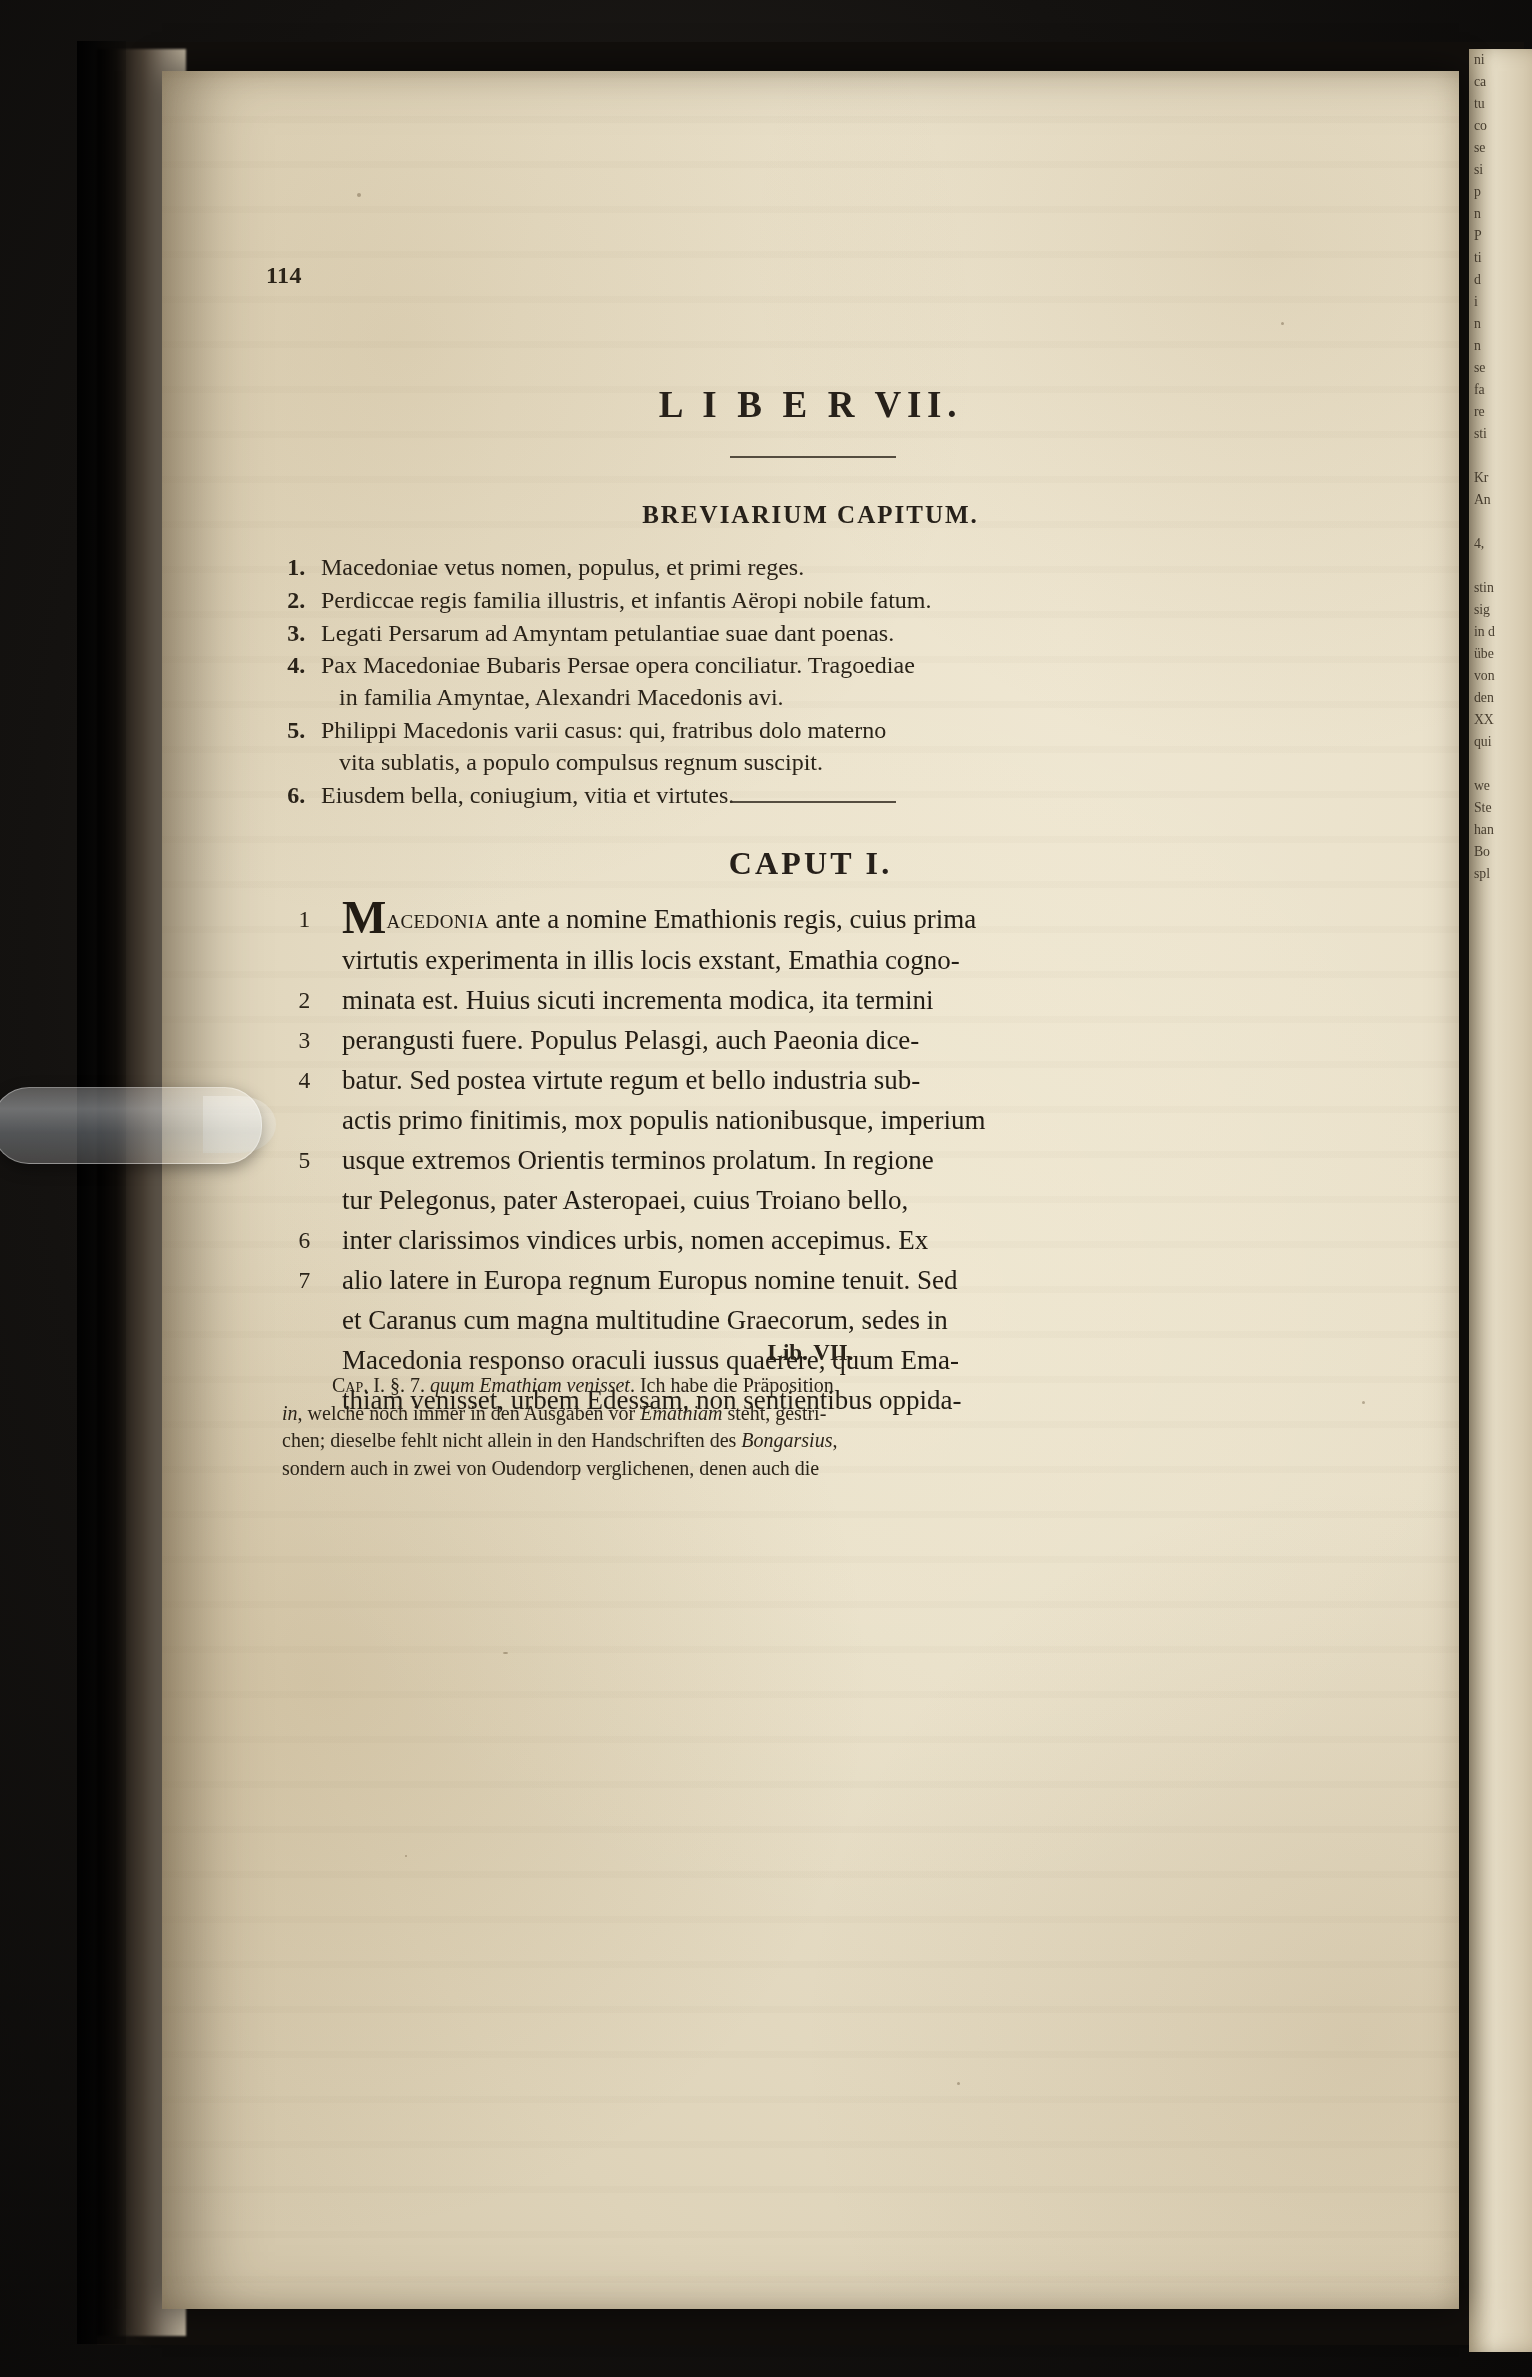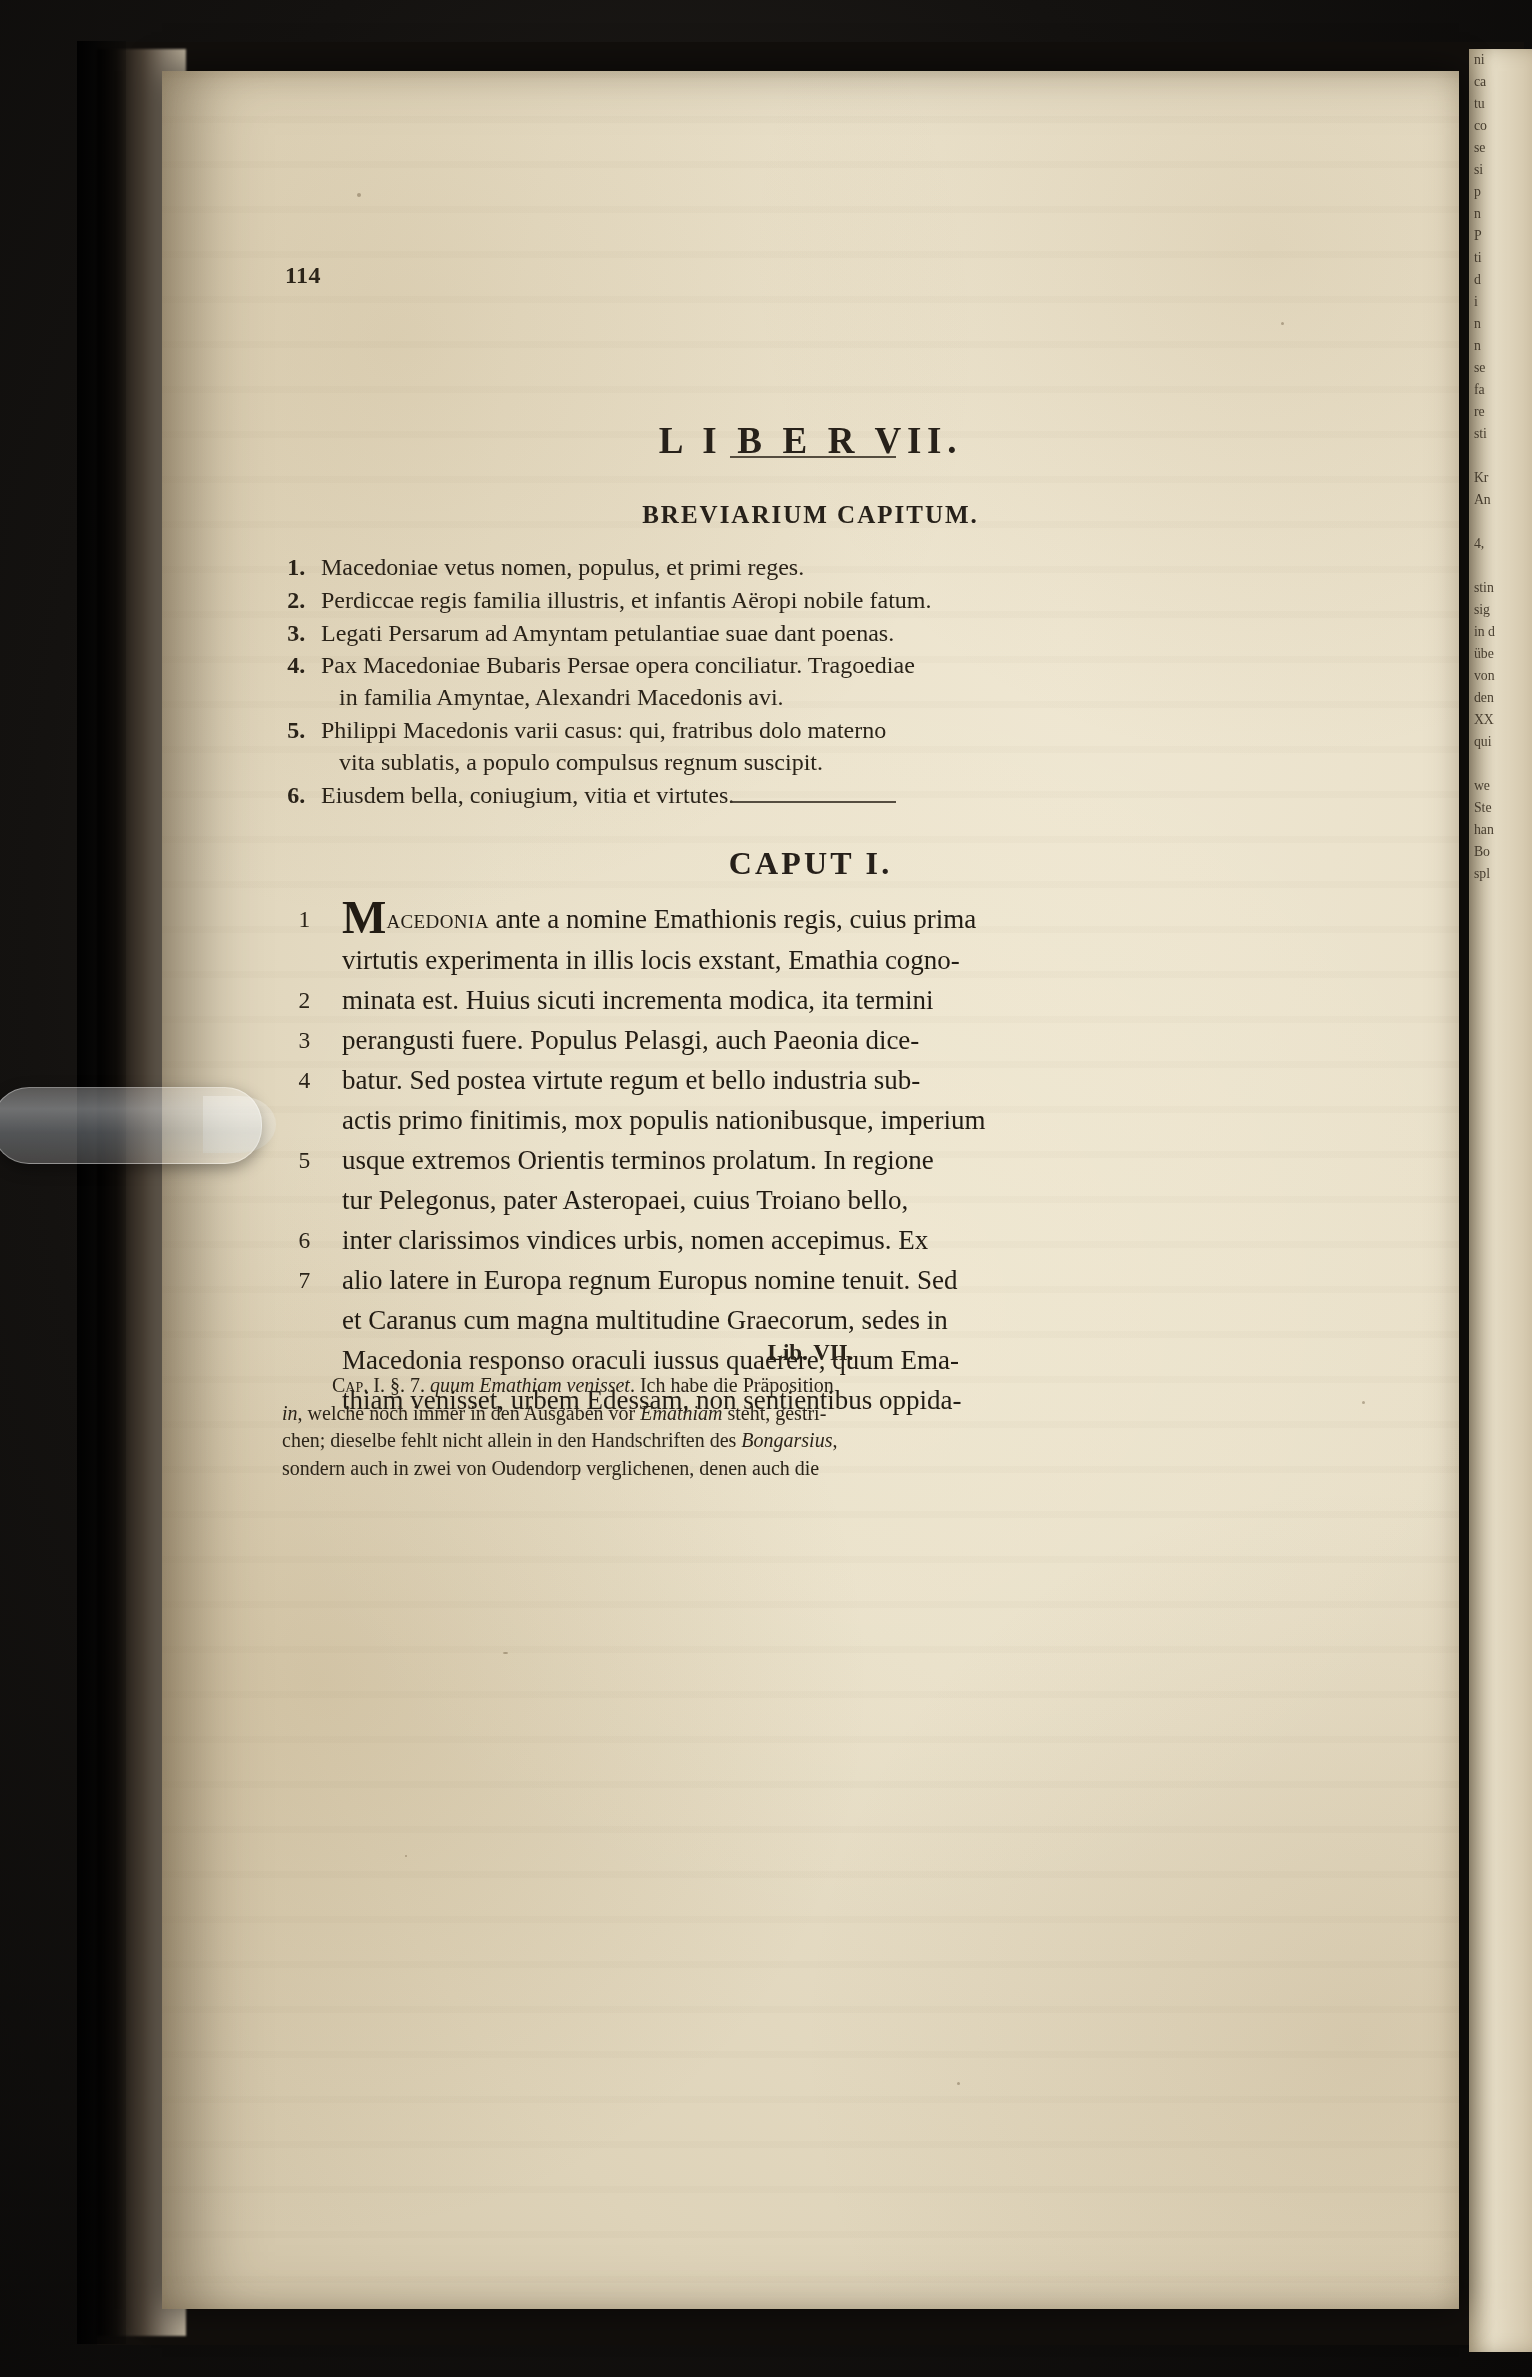--- a/index.html
+++ b/index.html
@@ -157,34 +157,32 @@
   
   .folio {
     position: absolute;
     left: 104px;
     top: 191px;
     font-family: "Liberation Serif", serif;
     font-weight: bold;
     font-size: 24px;
     color: #2b2419;
     letter-spacing: 0.4px;
-    margin-left: 19px;
   }
 
   .liber-title {
     position: absolute;
     left: 0; right: 0;
     top: 312px;
     text-align: center;
     font-family: "Liberation Serif", serif;
     font-weight: bold;
     font-size: 37px;
     letter-spacing: 5.7px;
     color: #27211a;
-    margin-top: 36px;
   }
   .rule {
     position: absolute;
     height: 1.6px;
     background: #3a3227;
     opacity: .85;
   }
   .rule1 { left: 568px; width: 166px; top: 385px; }
   .rule2 { left: 568px; width: 166px; top: 730px; }
 

